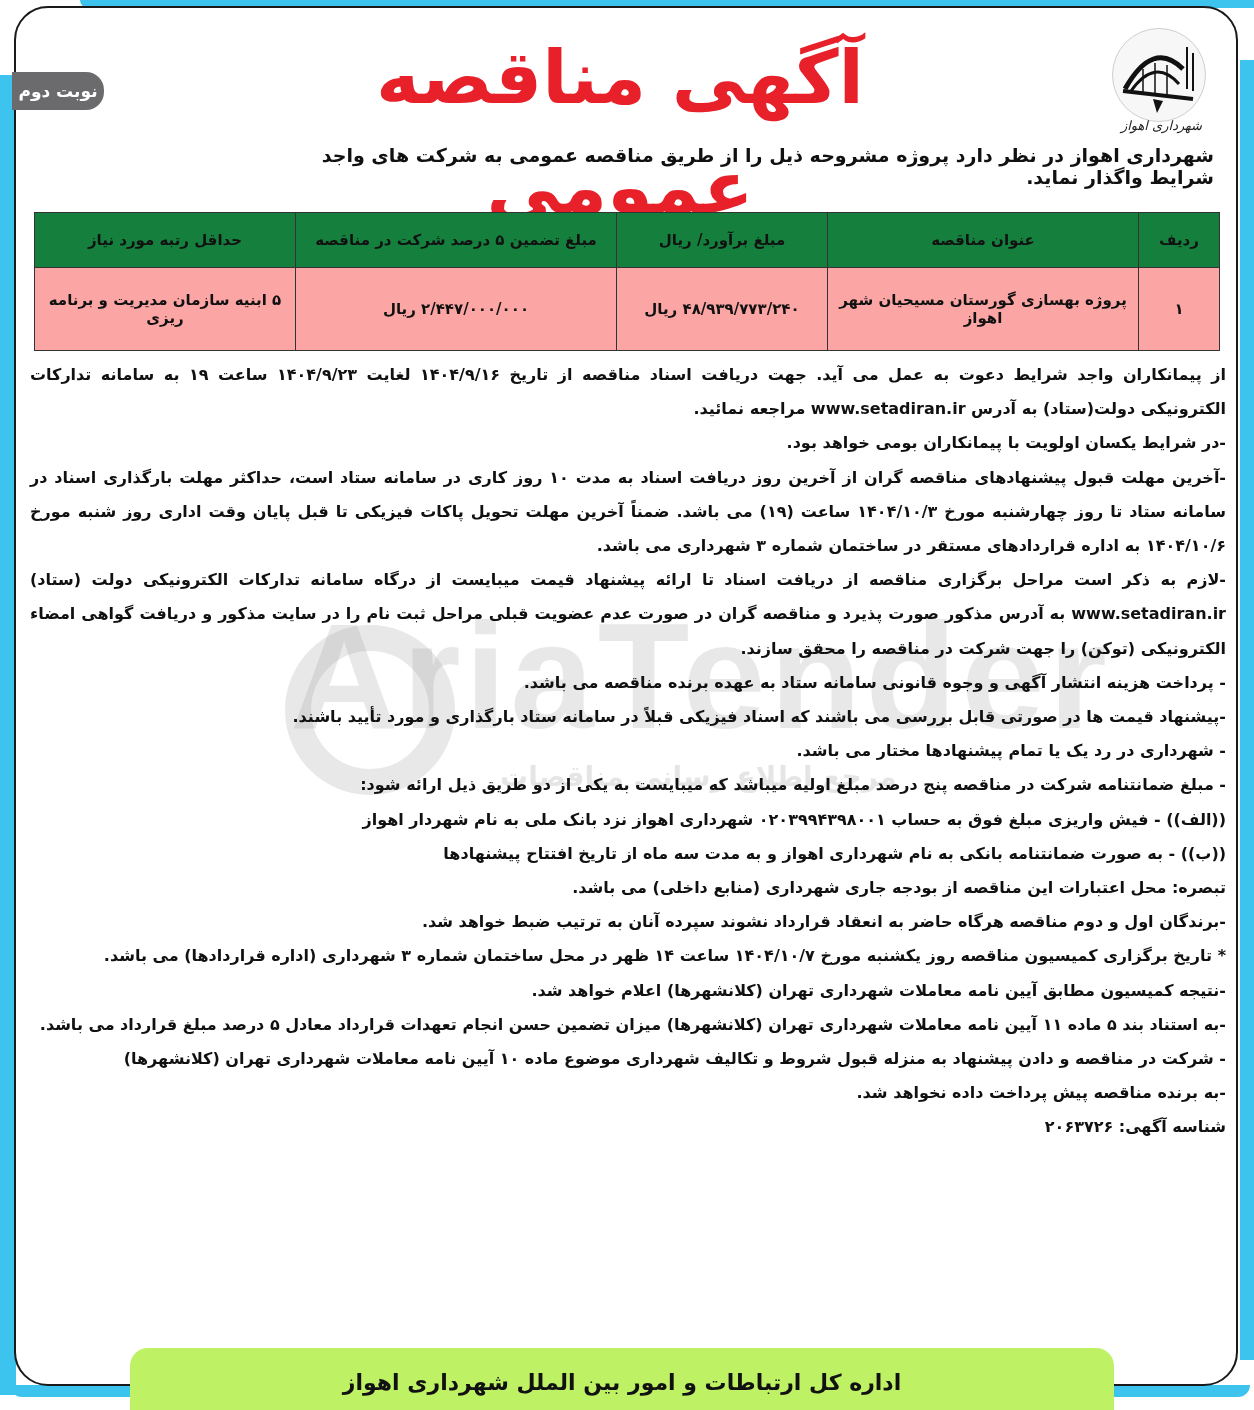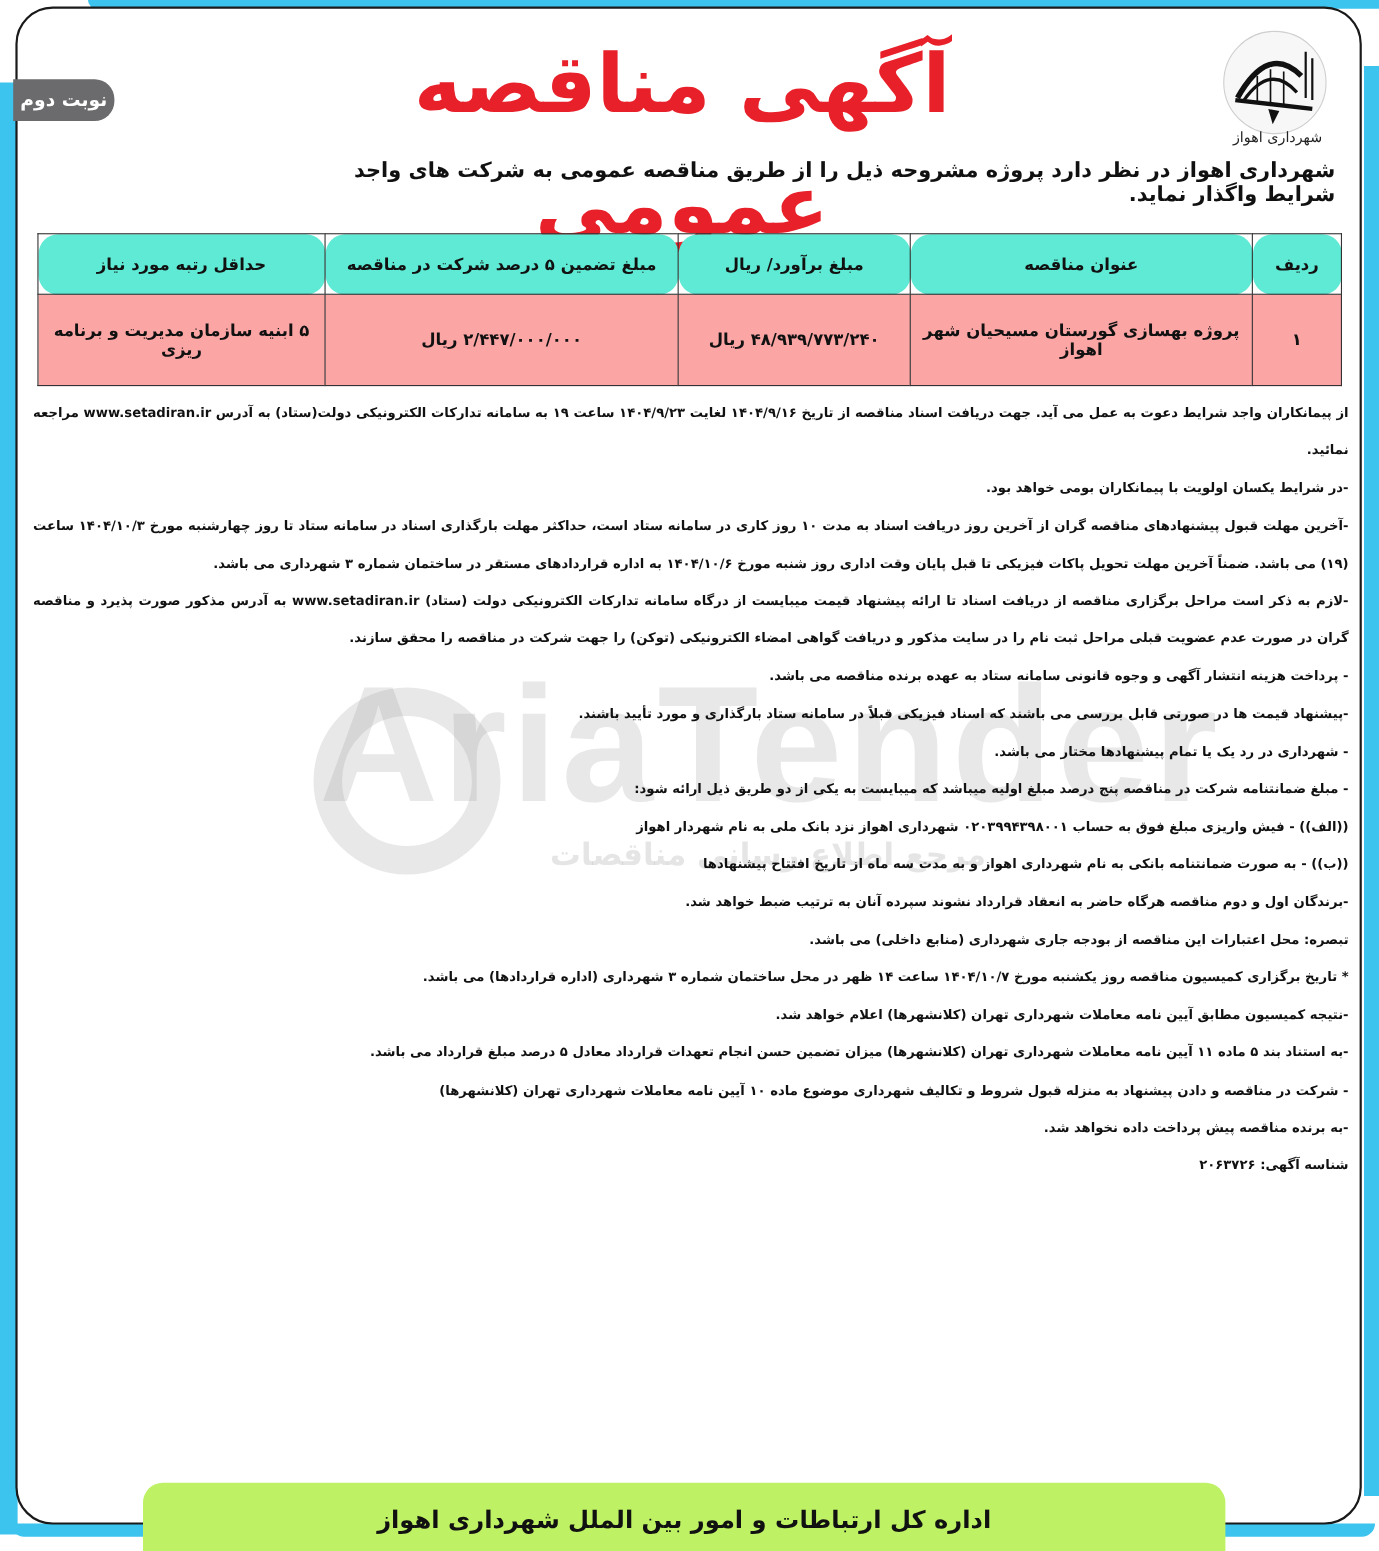--- a/index.html
+++ b/index.html
@@ -29,38 +29,38 @@
   .title {
     position: absolute; left: 300px; top: 22px; width: 640px; height: 110px;
     color: #e8202a; font-weight: bold; font-size: 74px; text-align: center;
     direction: rtl; line-height: 110px; letter-spacing: 1px;
   }
   .logo {
     position: absolute; right: 48px; top: 28px; width: 92px; height: 92px;
     border-radius: 50%; border: 1px solid #cfcfcf; background: #f7f7f7;
   }
   .logo-caption {
-    position: absolute; right: 52px; top: 118px; font-size: 13px; direction: rtl; color: #222;
+    position: absolute; right: 52px; top: 118px; font-size: 13px; direction: rtl; color: #222; font-style: italic;
   }
   .intro {
     position: absolute; right: 40px; top: 144px; width: 960px;
     direction: rtl; text-align: right; font-weight: bold; font-size: 19px;
   }
   table.tender {
     position: absolute; left: 34px; top: 212px; width: 1186px;
     border-collapse: collapse; direction: rtl; font-size: 15px;
   }
   table.tender td, table.tender th {
     border: 1.5px solid #333; text-align: center; vertical-align: middle; padding: 4px 10px;
   }
-  table.tender th { background: #5eead4; height: 46px; font-weight: bold; border-radius: 18px; }
+  table.tender th { background: #15803d; height: 46px; font-weight: bold; }
   table.tender td { background: #fca5a5; height: 74px; font-weight: bold; }
   .body-text {
     position: absolute; right: 28px; top: 358px; width: 1196px;
-    direction: rtl; text-align: justify; font-weight: bold; font-size: 12px; line-height: 34.2px; margin-left: 28px;
+    direction: rtl; text-align: justify; font-weight: bold; font-size: 16px; line-height: 34.2px; margin-left: 28px;
   }
   .body-text p { margin: 0; }
   .watermark {
     position: absolute; left: 290px; top: 590px; width: 760px; height: 200px;
     color: rgba(150,150,150,0.22); font-size: 150px; font-weight: bold; pointer-events: none;
     font-family: "Liberation Sans", sans-serif; letter-spacing: 4px;
   }
   .watermark-ring {
     position: absolute; left: 285px; top: 625px; width: 170px; height: 170px;
     border: 26px solid rgba(150,150,150,0.22); border-radius: 50%; box-sizing: border-box;
@@ -135,22 +135,22 @@
   <p>از پیمانکاران واجد شرایط دعوت به عمل می آید. جهت دریافت اسناد مناقصه از تاریخ ۱۴۰۴/۹/۱۶ لغایت ۱۴۰۴/۹/۲۳ ساعت ۱۹ به سامانه تدارکات الکترونیکی دولت(ستاد) به آدرس www.setadiran.ir مراجعه نمائید.</p>
   <p>-در شرایط یکسان اولویت با پیمانکاران بومی خواهد بود.</p>
   <p>-آخرین مهلت قبول پیشنهادهای مناقصه گران از آخرین روز دریافت اسناد به مدت ۱۰ روز کاری در سامانه ستاد است، حداکثر مهلت بارگذاری اسناد در سامانه ستاد تا روز چهارشنبه مورخ ۱۴۰۴/۱۰/۳ ساعت (۱۹) می باشد. ضمناً آخرین مهلت تحویل پاکات فیزیکی تا قبل پایان وقت اداری روز شنبه مورخ ۱۴۰۴/۱۰/۶ به اداره قراردادهای مستقر در ساختمان شماره ۳ شهرداری می باشد.</p>
   <p>-لازم به ذکر است مراحل برگزاری مناقصه از دریافت اسناد تا ارائه پیشنهاد قیمت میبایست از درگاه سامانه تدارکات الکترونیکی دولت (ستاد) www.setadiran.ir به آدرس مذکور صورت پذیرد و مناقصه گران در صورت عدم عضویت قبلی مراحل ثبت نام را در سایت مذکور و دریافت گواهی امضاء الکترونیکی (توکن) را جهت شرکت در مناقصه را محقق سازند.</p>
   <p>- پرداخت هزینه انتشار آگهی و وجوه قانونی سامانه ستاد به عهده برنده مناقصه می باشد.</p>
   <p>-پیشنهاد قیمت ها در صورتی قابل بررسی می باشند که اسناد فیزیکی قبلاً در سامانه ستاد بارگذاری و مورد تأیید باشند.</p>
   <p>- شهرداری در رد یک یا تمام پیشنهادها مختار می باشد.</p>
   <p>- مبلغ ضمانتنامه شرکت در مناقصه پنج درصد مبلغ اولیه میباشد که میبایست به یکی از دو طریق ذیل ارائه شود:</p>
   <p>((الف)) - فیش واریزی مبلغ فوق به حساب ۰۲۰۳۹۹۴۳۹۸۰۰۱ شهرداری اهواز نزد بانک ملی به نام شهردار اهواز</p>
   <p>((ب)) - به صورت ضمانتنامه بانکی به نام شهرداری اهواز و به مدت سه ماه از تاریخ افتتاح پیشنهادها</p>
+  <p>تبصره: محل اعتبارات این مناقصه از بودجه جاری شهرداری (منابع داخلی) می باشد.</p>
   <p>-برندگان اول و دوم مناقصه هرگاه حاضر به انعقاد قرارداد نشوند سپرده آنان به ترتیب ضبط خواهد شد.</p>
-  <p>تبصره: محل اعتبارات این مناقصه از بودجه جاری شهرداری (منابع داخلی) می باشد.</p>
   <p>* تاریخ برگزاری کمیسیون مناقصه روز یکشنبه مورخ ۱۴۰۴/۱۰/۷ ساعت ۱۴ ظهر در محل ساختمان شماره ۳ شهرداری (اداره قراردادها) می باشد.</p>
   <p>-نتیجه کمیسیون مطابق آیین نامه معاملات شهرداری تهران (کلانشهرها) اعلام خواهد شد.</p>
   <p>-به استناد بند ۵ ماده ۱۱ آیین نامه معاملات شهرداری تهران (کلانشهرها) میزان تضمین حسن انجام تعهدات قرارداد معادل ۵ درصد مبلغ قرارداد می باشد.</p>
   <p>- شرکت در مناقصه و دادن پیشنهاد به منزله قبول شروط و تکالیف شهرداری موضوع ماده ۱۰ آیین نامه معاملات شهرداری تهران (کلانشهرها)</p>
   <p>-به برنده مناقصه پیش پرداخت داده نخواهد شد.</p>
   <p>شناسه آگهی: ۲۰۶۳۷۲۶</p>
 </div>
 
 <div class="footer">اداره کل ارتباطات و امور بین الملل شهرداری اهواز</div>
 

